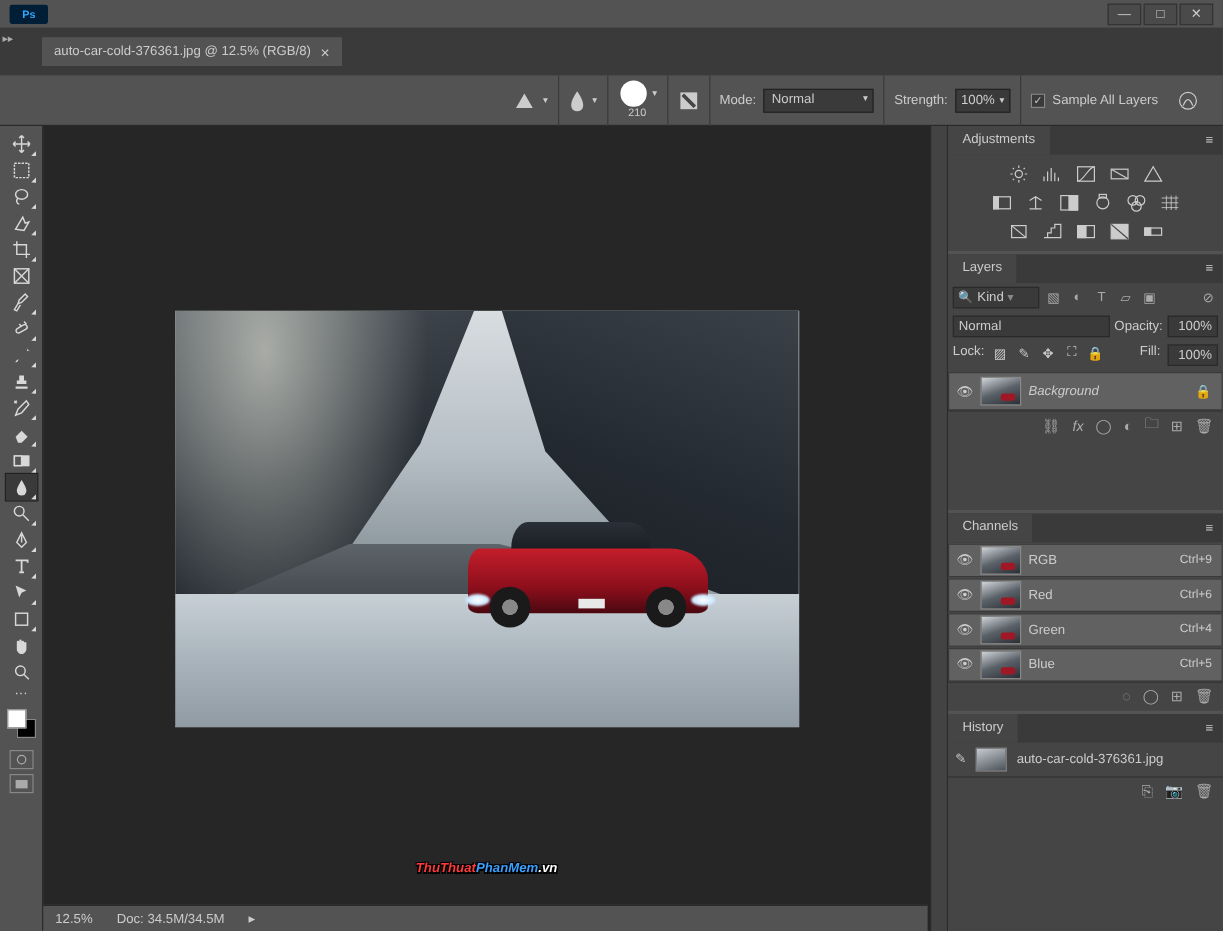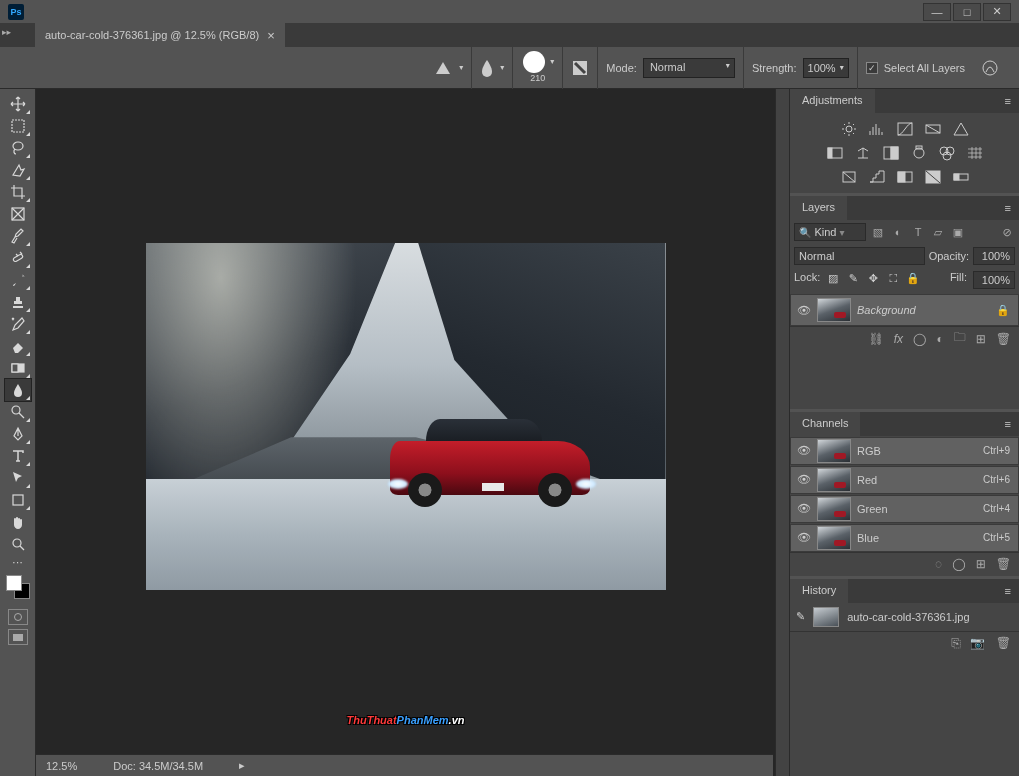--- a/index.html
+++ b/index.html
@@ -1,24 +1,24 @@
 <!DOCTYPE html>
 <html><head>
 <meta charset="utf-8">
 <style>
 *{margin:0;padding:0;box-sizing:border-box;font-family:'Segoe UI',Tahoma,sans-serif;font-size:11px;color:#ccc;user-select:none}
 body{background:#535353;width:1019px;height:776px;overflow:hidden;position:relative}
 .titlebar{height:23px;background:#535353;display:flex;align-items:center;padding:0 8px}
-.ps-logo{width:16px;height:16px;background:#001e36;border-radius:2px;display:flex;align-items:center;justify-content:center;color:#31a8ff;font-weight:bold;font-size:9px;margin-right:10px}
+.ps-logo{width:32px;height:16px;background:#001e36;border-radius:2px;display:flex;align-items:center;justify-content:center;color:#31a8ff;font-weight:bold;font-size:9px;margin-right:10px}
 .menu{display:flex;gap:2px}
 .menu-item{padding:4px 8px;cursor:pointer}
 .win-controls{margin-left:auto;display:flex;gap:2px}
 .win-btn{width:28px;height:18px;background:#4a4a4a;border:1px solid #333;display:flex;align-items:center;justify-content:center;cursor:pointer}
 .option-bar{height:42px;background:#535353;border-bottom:1px solid #2a2a2a;display:flex;align-items:center;padding:0 8px}
-.tab-bar{height:24px;background:#3a3a3a;display:flex;align-items:center;padding-left:35px}
+.tab-bar{height:40px;background:#3a3a3a;display:flex;align-items:center;padding-left:35px}
 .doc-tab{height:24px;background:#535353;padding:0 10px;display:flex;align-items:center;gap:8px;font-size:11px}
 .doc-tab .close-x{font-size:13px;cursor:pointer}
 .expand-toggle{position:absolute;left:2px;top:27px;width:12px;height:11px;font-size:9px;color:#aaa;cursor:pointer}
 .workspace{display:flex;height:705px}
 .toolbar{width:36px;background:#535353;border-right:1px solid #2a2a2a;display:flex;flex-direction:column;align-items:center;padding-top:4px;gap:0}
 .tool{width:26px;height:22px;display:flex;align-items:center;justify-content:center;cursor:pointer;position:relative;color:#d8d8d8}
 .tool.active{background:#3a3a3a;outline:1px solid #222}
 .tool svg{width:16px;height:16px;stroke:#d8d8d8;fill:none;stroke-width:1.2}
 .tool-corner::after{content:'';position:absolute;right:1px;bottom:1px;border:2px solid transparent;border-right-color:#d8d8d8;border-bottom-color:#d8d8d8}
 .canvas-area{flex:1;background:#262626;position:relative;display:flex;align-items:center;justify-content:center}
@@ -28,21 +28,21 @@
 .road{position:absolute;left:0;bottom:26%;width:100%;height:18%;background:linear-gradient(180deg,#5d646a,#3a4045);clip-path:polygon(28% 0,52% 0,100% 100%,0 100%)}
 .snow-ground{position:absolute;left:0;bottom:0;width:100%;height:32%;background:linear-gradient(180deg,#c8d0d6 0%,#a8b3bb 50%,#8f9aa3 100%)}
 .car{position:absolute;left:47%;bottom:24%;width:200px;height:90px}
 .car-body{position:absolute;left:0;bottom:12px;width:100%;height:60%;background:linear-gradient(180deg,#c41e2a 0%,#8d0f1c 60%,#4a0810 100%);border-radius:10px 32px 8px 8px/18px 26px 6px 6px}
 .car-roof{position:absolute;left:18%;bottom:54px;width:58%;height:34px;background:linear-gradient(180deg,#2a3038,#121519);border-radius:14px 18px 2px 2px/22px 22px 2px 2px}
 .wheel{position:absolute;bottom:0;width:34px;height:34px;background:radial-gradient(circle,#888 0 26%,#1a1a1a 28% 100%);border-radius:50%}
 .wheel.wl{left:18px}.wheel.wr{right:18px}
 .headlight{position:absolute;bottom:18px;width:20px;height:10px;background:radial-gradient(ellipse,#fff,#c5e5ff 70%,transparent);border-radius:50%;filter:blur(1px)}
 .headlight.hl{left:-2px}.headlight.hr{right:-6px}
 .plate{position:absolute;bottom:16px;left:46%;width:22px;height:8px;background:#e8e8e8}
-.watermark{position:absolute;left:50%;bottom:64px;transform:translateX(-50%);font-size:22px;font-weight:700;font-style:italic;white-space:nowrap}
+.watermark{position:absolute;left:50%;bottom:77px;transform:translateX(-50%);font-size:22px;font-weight:700;font-style:italic;white-space:nowrap}
 .wm-a{color:#ff3a3a;text-shadow:1px 1px 0 #000,-1px -1px 0 #000,1px -1px 0 #000,-1px 1px 0 #000}
 .wm-b{color:#3aa0ff;text-shadow:1px 1px 0 #000,-1px -1px 0 #000,1px -1px 0 #000,-1px 1px 0 #000}
 .wm-c{color:#fff;text-shadow:1px 1px 0 #000,-1px -1px 0 #000,1px -1px 0 #000,-1px 1px 0 #000}
 .panels{width:230px;background:#535353;display:flex;flex-direction:column;border-left:1px solid #2a2a2a}
 .panel{background:#454545;margin-bottom:3px;display:flex;flex-direction:column}
 .panel-tab{height:24px;background:#3a3a3a;display:flex;align-items:center}
 .panel-tab-label{background:#454545;padding:5px 12px;height:24px}
 .panel-menu{margin-left:auto;padding:0 8px;cursor:pointer}
 .panel-body{padding:4px 6px;background:#454545}
 .adj-row{display:flex;gap:10px;justify-content:center;padding:4px 0}
@@ -69,21 +69,21 @@
 .thumb::after{content:'';position:absolute;right:4px;bottom:3px;width:12px;height:6px;background:#a01825;border-radius:2px}
 .layer-row .name{font-style:italic;flex:1}
 .lock-badge{margin-right:8px}
 .panel-footer{height:24px;background:#454545;border-top:1px solid #333;display:flex;align-items:center;justify-content:flex-end;gap:10px;padding:0 8px}
 .panel-footer span{cursor:pointer;color:#aaa;font-size:12px}
 .ch-row{display:flex;align-items:center;height:28px;background:#616161;border:1px solid #3a3a3a;margin-top:1px}
 .ch-row .sc{margin-left:auto;margin-right:8px;font-size:10px}
 .hist-row{display:flex;align-items:center;height:28px;padding:0 6px;gap:8px;background:#454545}
 .hist-row.sel{background:#5a5a5a}
 .hist-thumb{width:26px;height:20px;background:linear-gradient(160deg,#c5cbd0,#4a5158);border:1px solid #888}
-.statusbar{position:absolute;left:36px;bottom:0;right:246px;height:22px;background:#535353;border-top:1px solid #2a2a2a;display:flex;align-items:center;padding:0 10px;gap:36px;font-size:10px}
+.statusbar{position:absolute;left:36px;bottom:0;right:246px;height:22px;background:#535353;border-top:1px solid #2a2a2a;display:flex;align-items:center;padding:0 10px;gap:20px;font-size:10px}
 .swatch{width:24px;height:24px;position:relative;margin-top:6px}
 .swatch .fg{position:absolute;left:0;top:0;width:16px;height:16px;background:#fff;border:1px solid #888;z-index:2}
 .swatch .bg{position:absolute;right:0;bottom:0;width:16px;height:16px;background:#000;border:1px solid #888}
 .small-sq{width:20px;height:16px;border:1px solid #888;margin-top:4px;display:flex;align-items:center;justify-content:center}
 .scroll-stub{width:14px;background:#434343;border-left:1px solid #2a2a2a}
 .doc-ic{width:13px;height:15px;border:1px solid #aaa;border-radius:0 3px 0 0;position:relative}
 </style>
 </head>
 <body>
 
@@ -137,21 +137,21 @@
   </div>
   <div class="opt-seg">
     <span>Strength:</span>
     <div class="pct-box">
         <span>100%</span>
         <span class="dd-caret">▾</span>
       </div>
   </div>
   <div class="opt-seg" style="border:none">
     <span class="chk">✓</span>
-    <span>Select All Layers</span>
+    <span>Sample All Layers</span>
   </div>
   <div class="opt-seg" style="border:none">
       <svg width="18" height="18">
         <circle cx="9" cy="9" r="7" fill="none" stroke="#ccc"></circle>
         <path d="M5 13 Q9 3 13 13" fill="none" stroke="#ccc"></path>
       </svg>
     </div>
 </div>
 
 <div class="workspace">

